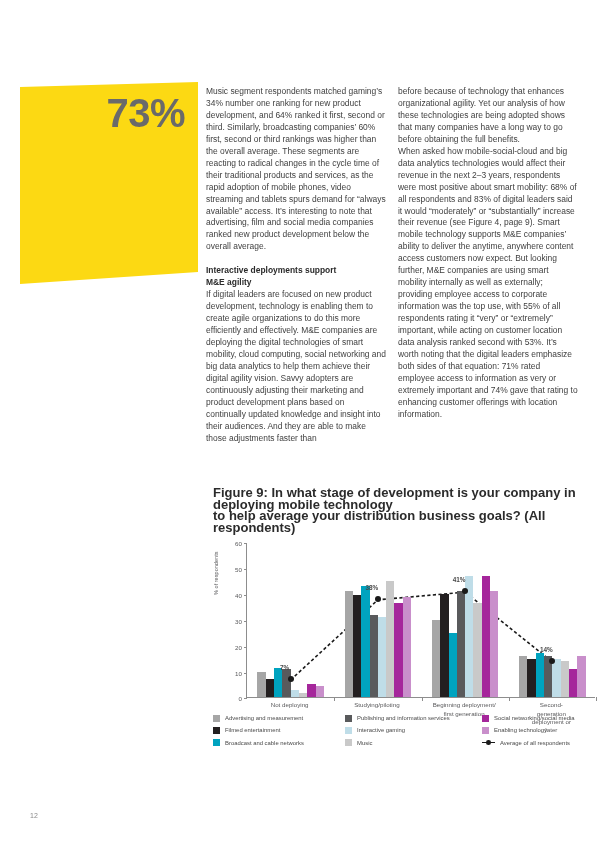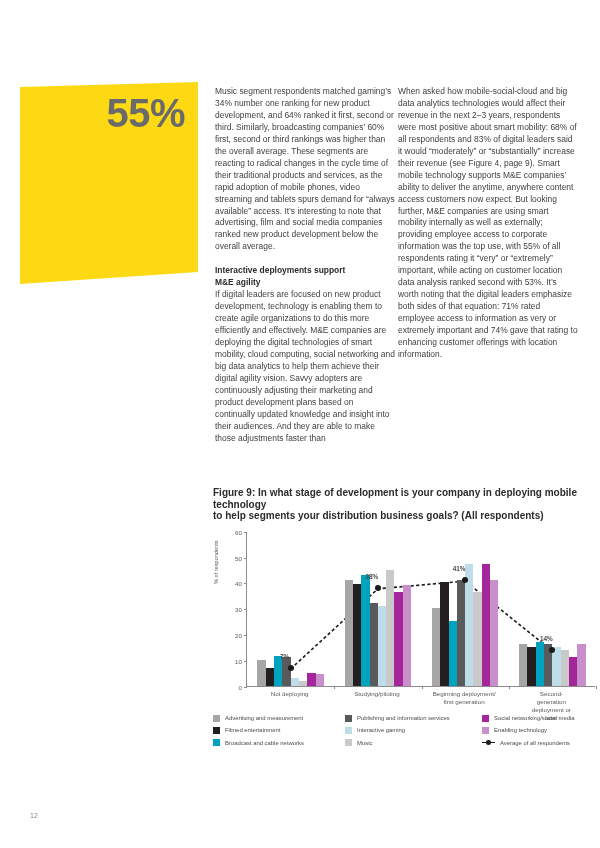--- a/index.html
+++ b/index.html
@@ -47,41 +47,41 @@
   
   .col {
     position: absolute;
     top: 86px;
     width: 180px;
     font-size: 8.45px;
     line-height: 11.95px;
     color: #3f3f3f;
     text-align: left;
   }
-  #col1 { left: 215px; }
+  #col1 { left: 206px; }
   #col2 { left: 398px; }
   .col p { margin: 0 0 0 0; }
   .col h4 {
     margin: 0;
     font-size: 8.45px;
     line-height: 11.95px;
     font-weight: 700;
     color: #2b2b2b;
   }
   .col .headblock { margin-top: 11.95px; }
 
   
   #figure {
     position: absolute;
     left: 213px;
     top: 487px;
     width: 382px;
   }
   #fig-caption {
-    font-size: 10px;
+    font-size: 13px;
     line-height: 11.6px;
     font-weight: 700;
     color: #2b2b2b;
     margin-bottom: 10px;
   }
 
   #plot-wrap {
     position: relative;
     height: 175px;
     width: 382px;
@@ -236,40 +236,41 @@
     left: 30px;
     top: 812px;
     font-size: 7px;
     color: #8a8a8a;
   }
 </style>
 </head>
 <body>
 
 <div id="callout">
-  <div class="big">55%</div>
+  <div class="big">73%</div>
 </div>
 
 <div class="col" id="col1">
   <p>Music segment respondents matched gaming’s 34% number one ranking for new product development, and 64% ranked it first, second or third. Similarly, broadcasting companies’ 60% first, second or third rankings was higher than the overall average. These segments are reacting to radical changes in the cycle time of their traditional products and services, as the rapid adoption of mobile phones, video streaming and tablets spurs demand for “always available” access. It’s interesting to note that advertising, film and social media companies ranked new product development below the overall average.</p>
   <div class="headblock">
     <h4>Interactive deployments support</h4>
     <h4>M&amp;E agility</h4>
   </div>
   <p>If digital leaders are focused on new product development, technology is enabling them to create agile organizations to do this more efficiently and effectively. M&amp;E companies are deploying the digital technologies of smart mobility, cloud computing, social networking and big data analytics to help them achieve their digital agility vision. Savvy adopters are continuously adjusting their marketing and product development plans based on continually updated knowledge and insight into their audiences. And they are able to make those adjustments faster than</p>
 </div>
 
 <div class="col" id="col2">
+  <p>before because of technology that enhances organizational agility. Yet our analysis of how these technologies are being adopted shows that many companies have a long way to go before obtaining the full benefits.</p>
   <p>When asked how mobile-social-cloud and big data analytics technologies would affect their revenue in the next 2–3 years, respondents were most positive about smart mobility: 68% of all respondents and 83% of digital leaders said it would “moderately” or “substantially” increase their revenue (see Figure 4, page 9). Smart mobile technology supports M&amp;E companies’ ability to deliver the anytime, anywhere content access customers now expect. But looking further, M&amp;E companies are using smart mobility internally as well as externally; providing employee access to corporate information was the top use, with 55% of all respondents rating it “very” or “extremely” important, while acting on customer location data analysis ranked second with 53%. It’s worth noting that the digital leaders emphasize both sides of that equation: 71% rated employee access to information as very or extremely important and 74% gave that rating to enhancing customer offerings with location information.</p>
 </div>
 
 <div id="figure">
   <div id="fig-caption">
     <span style="display: block;">Figure 9: In what stage of development is your company in deploying mobile technology</span>
-    <span style="display: block;">to help segments your distribution business goals? (All respondents)</span>
+    <span style="display: block;">to help average your distribution business goals? (All respondents)</span>
   </div>
 
   <div id="plot-wrap">
     <div id="ylabel">% of respondents</div>
     <div id="ytickcol">
         <div class="ytick" style="top: 155px;">0</div>
         <div class="ytick" style="top: 129.167px;">10</div>
         <div class="ytick" style="top: 103.333px;">20</div>
         <div class="ytick" style="top: 77.5px;">30</div>
         <div class="ytick" style="top: 51.6667px;">40</div>

